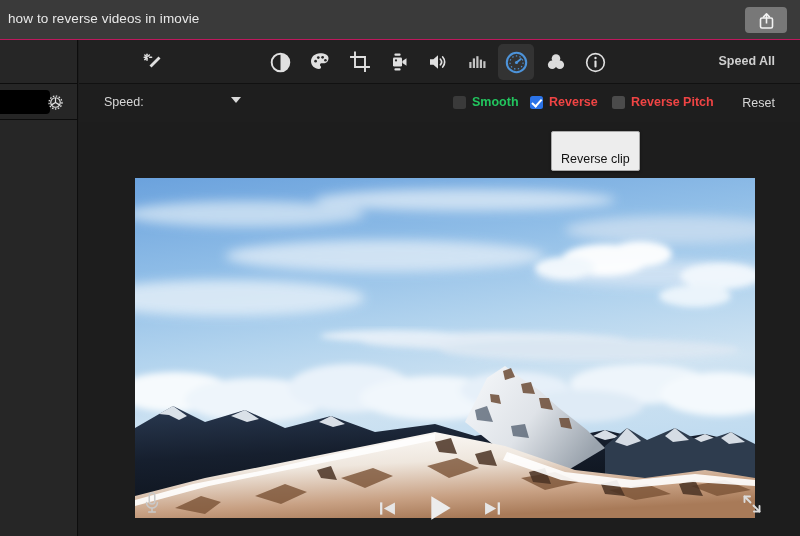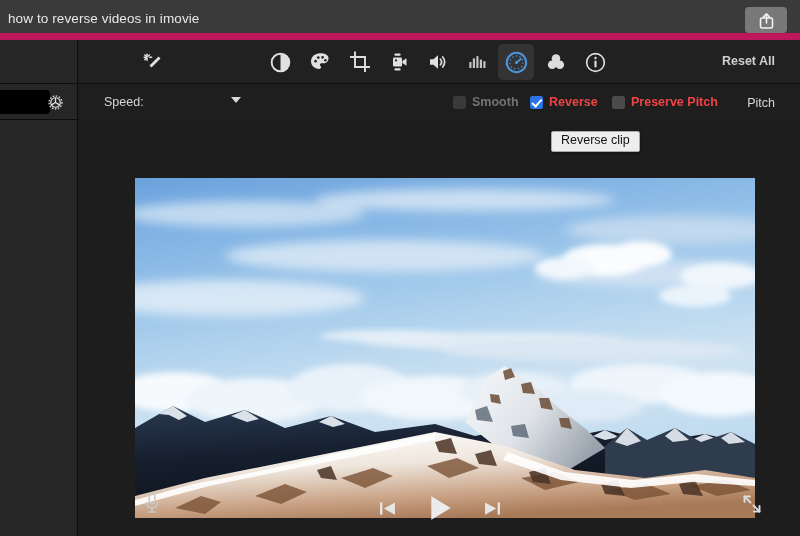--- a/index.html
+++ b/index.html
@@ -8,21 +8,21 @@
     background:#1c1c1c;
     font-family:"Liberation Sans", sans-serif;
     overflow:hidden;
   }
   #app { position:relative; width:800px; height:536px; }
 
   
   .titlebar{
     position:absolute; left:0; top:0; width:800px; height:40px;
     background:#3a3a3a;
-    border-bottom:7px solid #be185d;
+    border-bottom:1px solid #be185d;
   }
   .titlebar .title{
     position:absolute; left:8px; top:11px;
     font-size:13.5px; color:#e8e8e8; letter-spacing:.1px;
     white-space:nowrap;
   }
   .share-btn{
     position:absolute; right:13px; top:7px; width:42px; height:26px;
     background:#787878; border-radius:4px;
     display:flex; align-items:center; justify-content:center;
@@ -106,31 +106,31 @@
     flex:0 0 auto;
   }
   .cbox.disabled{ background:#3a3a3a; }
   .cbox.on{ background:#2b73e8; }
   .cbox.on:after{
     content:""; position:absolute; left:3.5px; top:1px;
     width:4px; height:7.5px; border:solid #fff; border-width:0 2px 2px 0;
     transform:rotate(42deg);
   }
   .chk-label{ font-size:12.5px; color:#ef4444; font-weight:bold; white-space:nowrap; }
-  .chk-label.dim{ color:#737373; }
+  .chk-label.dim{ color:#22c55e; }
   .reset-link{
     position:absolute; right:25px; top:12px;
     font-size:12.5px; color:#d6d6d6; white-space:nowrap;
   }
 
   
   .tooltip{
     position:absolute; left:551px; top:131px;
     background:#ededed; color:#121212;
-    font-size:12.5px; padding:1px 9px 4px 9px;
+    font-size:12.5px; padding:20px 9px 4px 9px;
     border:1px solid #a9a9a9; border-radius:2px;
     box-shadow:0 1px 3px rgba(0,0,0,.45);
     white-space:nowrap; z-index:40;
   }
 
   
   .viewer{
     position:absolute; left:0; top:82px; width:721px; height:414px;
     background:#1d1d1d;
   }
@@ -274,43 +274,43 @@
       </div>
 
       <div class="tool" style="left:498px">
         <svg width="23" height="23" viewBox="0 0 24 24">
           <circle cx="12" cy="12" r="9.2" fill="none" stroke="#e0e0e0" stroke-width="1.7"></circle>
           <circle cx="12" cy="7.3" r="1.25" fill="#e0e0e0"></circle>
           <rect x="10.9" y="10" width="2.2" height="7.2" rx="1" fill="#e0e0e0"></rect>
         </svg>
       </div>
 
-      <div class="reset-all">Reset All</div>
+      <div class="reset-all">Speed All</div>
     </div>
 
     <div class="speedrow">
       <div class="speed-label">Speed:</div>
       <div class="sel-arrow"></div>
 
       <div class="chk-group" style="left:374px">
         <span class="cbox disabled"></span>
         <span class="chk-label dim">Smooth</span>
       </div>
 
       <div class="chk-group" style="left:451px">
         <span class="cbox on"></span>
         <span class="chk-label">Reverse</span>
       </div>
 
       <div class="chk-group" style="left:533px">
         <span class="cbox"></span>
-        <span class="chk-label">Preserve Pitch</span>
-      </div>
-
-      <div class="reset-link">Pitch</div>
+        <span class="chk-label">Reverse Pitch</span>
+      </div>
+
+      <div class="reset-link">Reset</div>
     </div>
 
     <div class="viewer">
 
       <div class="video">
         <svg viewBox="0 0 620 340" preserveAspectRatio="none">
           <defs>
             <linearGradient id="sky" x1="0" y1="0" x2="0.25" y2="1">
               <stop offset="0%" stop-color="#6ba2dd"></stop>
               <stop offset="28%" stop-color="#8fbde7"></stop>

